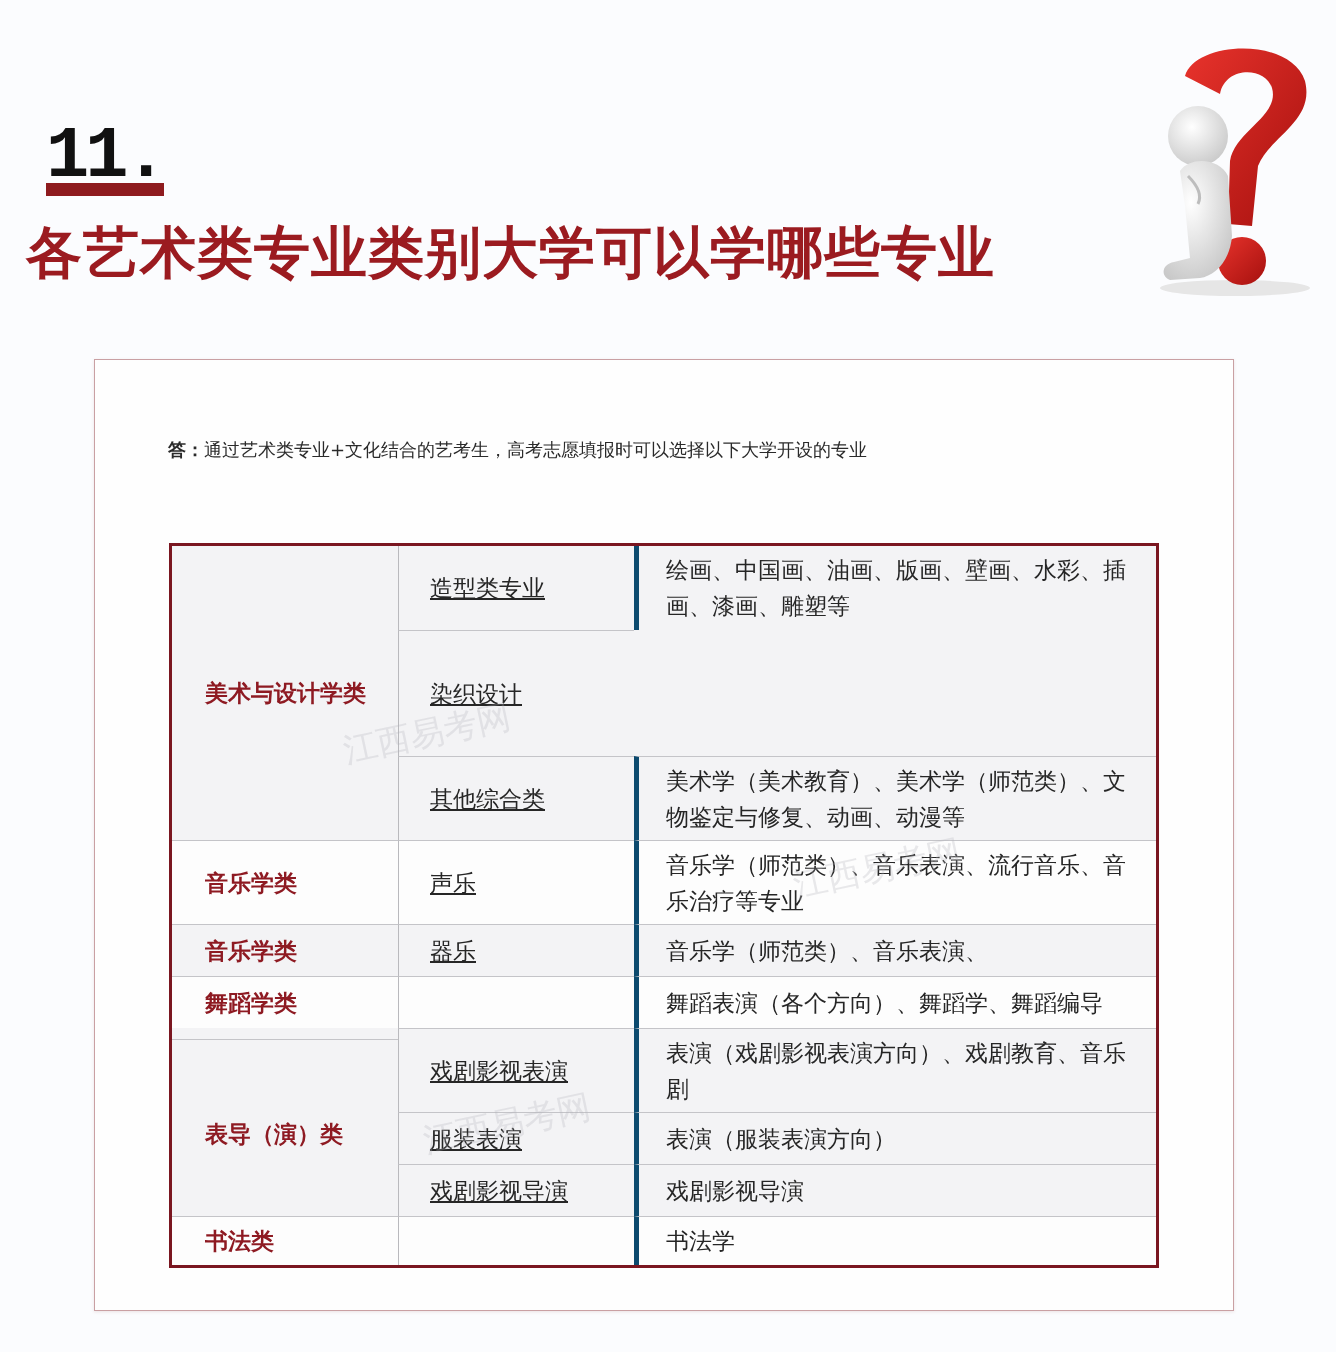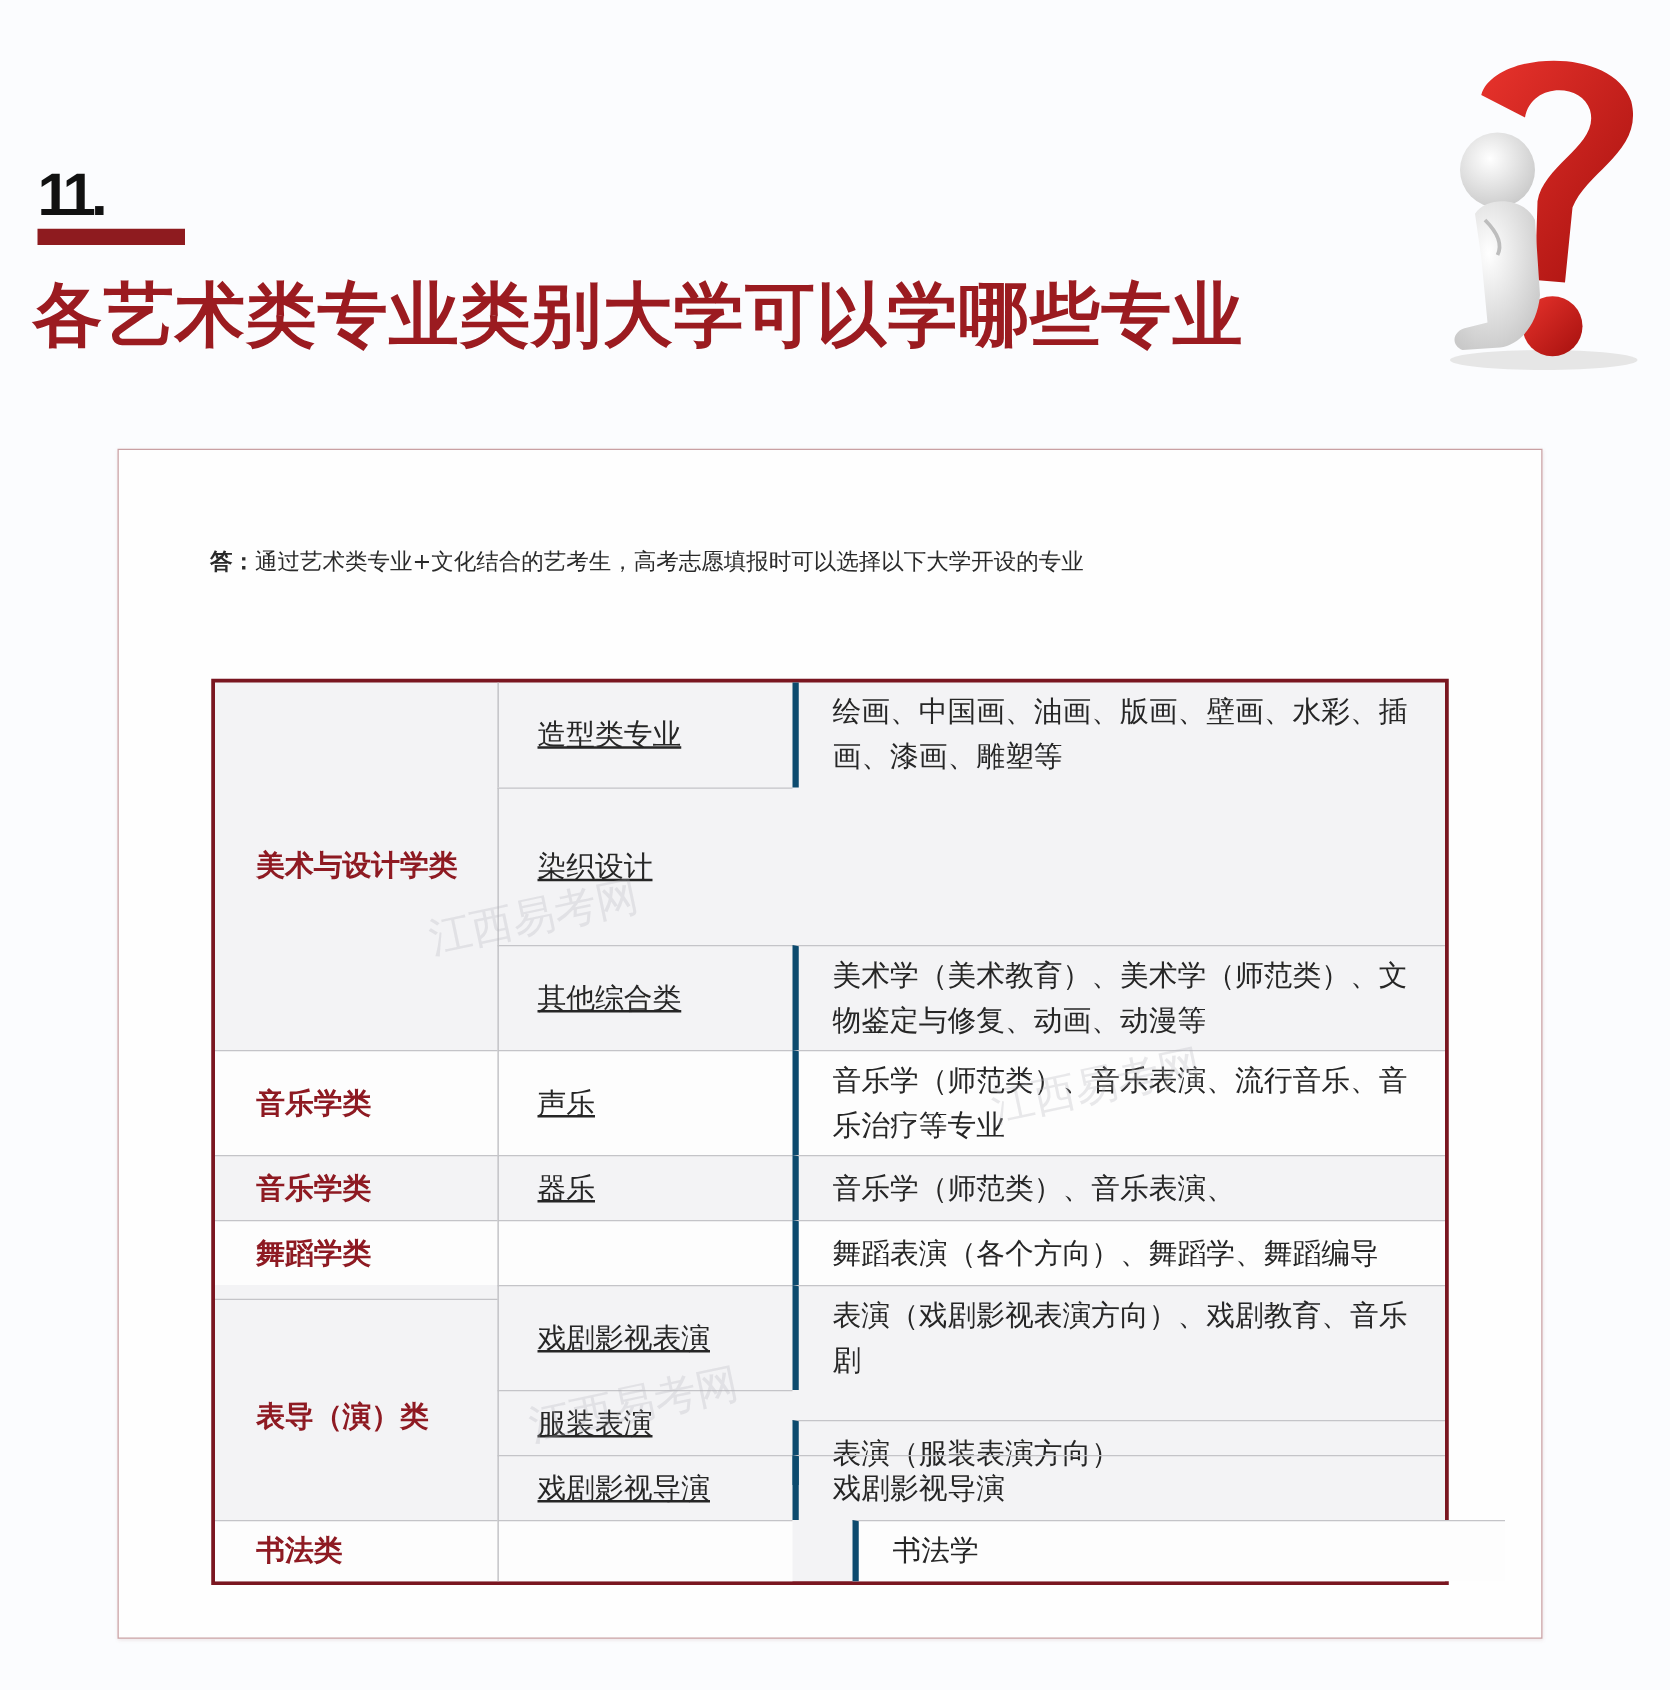--- a/index.html
+++ b/index.html
@@ -5,23 +5,23 @@
   html, body { margin: 0; padding: 0; }
   body {
     width: 1336px; height: 1352px;
     background: #fbfcfe;
     position: relative;
     overflow: hidden;
     font-family: "DejaVu Sans", "Liberation Sans", sans-serif;
     color: #222;
   }
   .num {
-    position: absolute; left: 30px; top: 122px;
-    font-family: Liberation Sans, sans-serif;
-    font-weight: 900; font-size: 48px; line-height: 70px;
+    position: absolute; left: 46px; top: 122px;
+    font-family: Liberation Mono, monospace;
+    font-weight: 900; font-size: 72px; line-height: 70px;
     color: #111; letter-spacing: -4px;
   }
   .num-bar {
     position: absolute; left: 30px; top: 183px; width: 118px; height: 13px;
     background: #8e1b1f;
   }
   .num-text { position: relative; z-index: 2; }
   .title {
     position: absolute; left: 26px; top: 218px;
     font-size: 56px; font-weight: bold; line-height: 70px;
@@ -157,26 +157,26 @@
     </div>
   <div class="cell c3 hline" style="top:378px;height:52px;">
       <span>音乐学（师范类）、音乐表演、</span>
     </div>
   <div class="cell c3 hline white" style="top:430px;height:52px;">
       <span>舞蹈表演（各个方向）、舞蹈学、舞蹈编导</span>
     </div>
   <div class="cell c3 hline" style="top:482px;height:84px;">
       <span>表演（戏剧影视表演方向）、戏剧教育、音乐剧</span>
     </div>
-  <div class="cell c3 hline" style="top:566px;height:52px;margin-top:24px;">
+  <div class="cell c3 hline" style="top:566px;height:52px;">
       <span>表演（服装表演方向）</span>
     </div>
   <div class="cell c3 hline" style="top:618px;height:52px;">
       <span>戏剧影视导演</span>
     </div>
-  <div class="cell c3 hline white" style="top:670px;height:49px;margin-left:48px;">
+  <div class="cell c3 hline white" style="top:670px;height:49px;">
       <span>书法学</span>
     </div>
 
   <div class="wm" style="left:170px;top:165px;">江西易考网</div>
   <div class="wm" style="left:620px;top:300px;">江西易考网</div>
   <div class="wm" style="left:250px;top:555px;">江西易考网</div>
 </div>
 
 </body></html>

